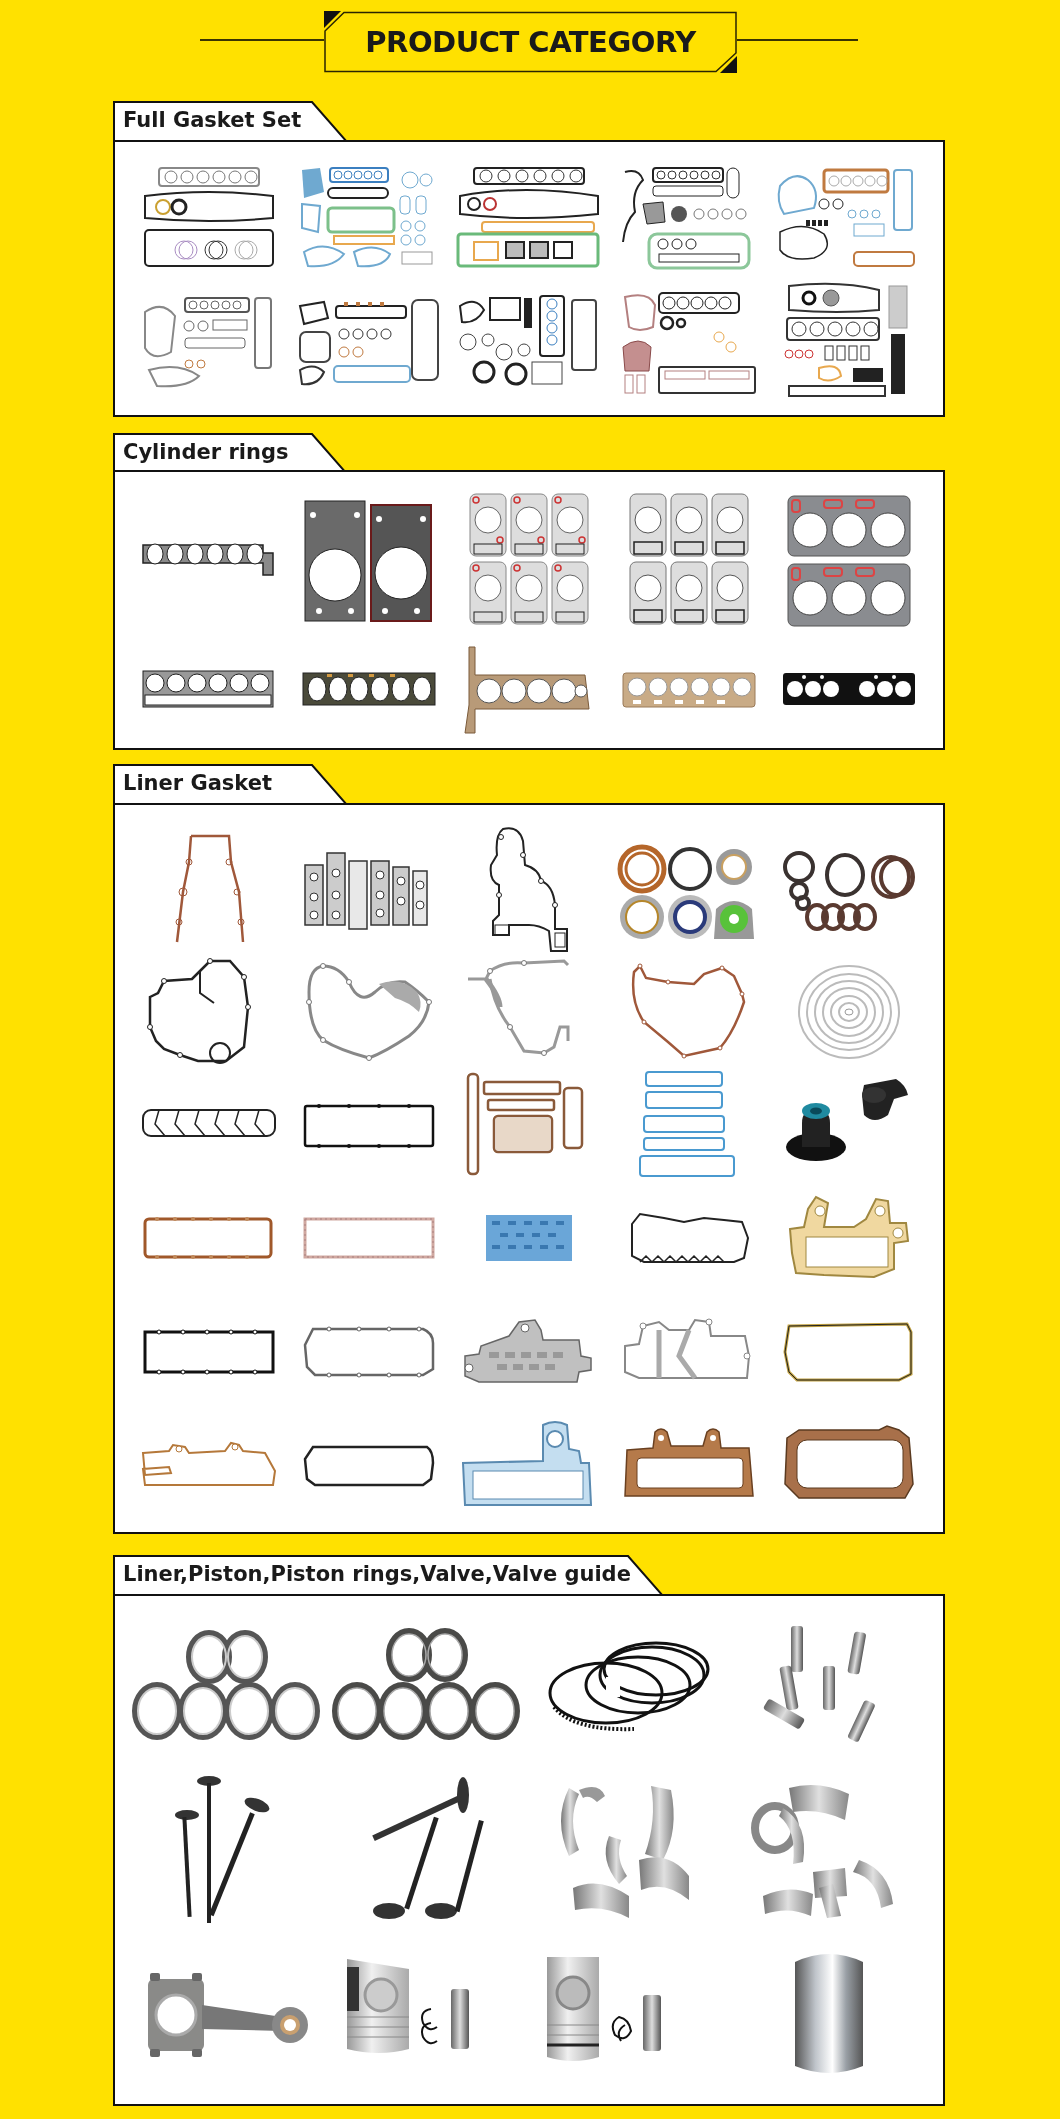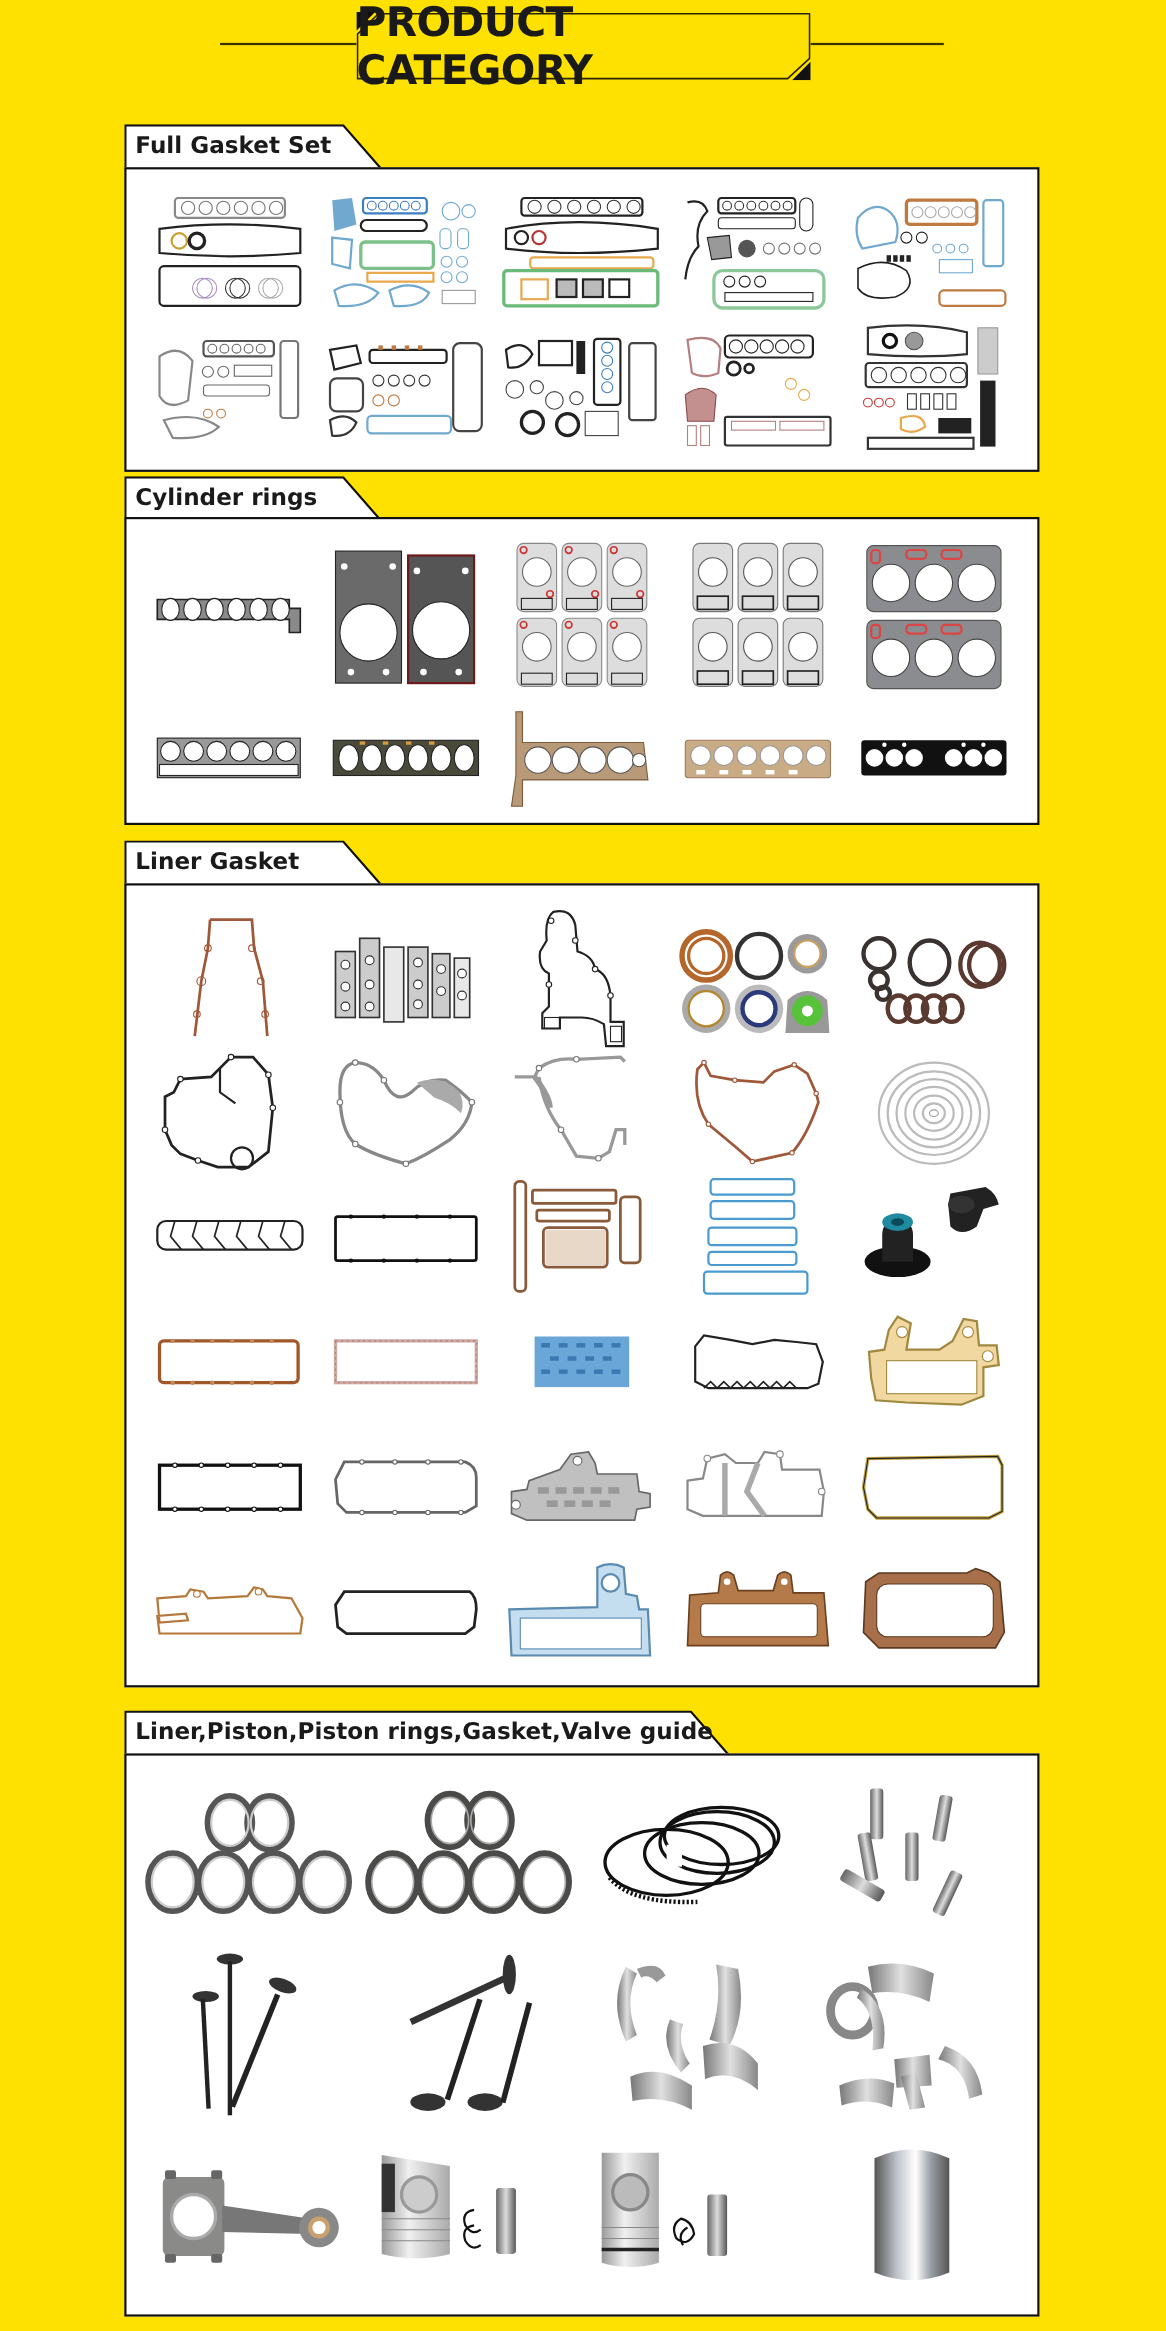--- a/index.html
+++ b/index.html
@@ -10,21 +10,21 @@
   }
   .hdr-line { position: absolute; top: 39px; height: 2px; background: #3a3300; }
   .hdr-box {
     position: absolute; left: 324px; top: 11px; width: 413px; height: 62px;
   }
   .hdr-box svg { position: absolute; left: 0; top: 0; }
   .hdr-title {
     position: absolute; left: 0; top: 0; width: 100%; height: 100%;
     display: flex; align-items: center; justify-content: center;
     font-family: "DejaVu Sans", sans-serif; font-weight: bold;
-    font-size: 37px; letter-spacing: -0.5px; color: #1a1a1a; border-radius: 23px;
+    font-size: 29px; letter-spacing: -0.5px; color: #1a1a1a; border-radius: 23px;
   }
   .section { position: absolute; left: 113px; width: 832px; }
   .tab {
     position: absolute; left: 0; top: 0; height: 41px;
   }
   .tab svg { position: absolute; left: 0; top: 0; }
   .tab-label {
     position: absolute; left: 10px; top: 7px;
     font-family: "DejaVu Sans", sans-serif; font-weight: bold;
     font-size: 21px; color: #1a1a1a; white-space: nowrap;
@@ -46,21 +46,21 @@
 <div class="hdr-line" style="left:737px;width:121px;"></div>
 <div class="hdr-box">
   <svg width="413" height="62" viewBox="0 0 413 62">
     <polygon points="20,1.5 412,1.5 412,42 392,60.5 1,60.5 1,20" fill="none" stroke="#2a2400" stroke-width="1.5"></polygon>
     <polygon points="0,0 17,0 0,17" fill="#111"></polygon>
     <polygon points="413,45 413,62 396,62" fill="#111"></polygon>
   </svg>
   <div class="hdr-title">PRODUCT CATEGORY</div>
 </div>
 
-<div class="section" style="top:101px;height:316px;margin-top:12px;">
+<div class="section" style="top:101px;height:316px;">
   <div class="tab">
     <svg width="240" height="41">
       <polygon points="1,1 199,1 234,41 1,41" fill="#fff" stroke="#111" stroke-width="2"></polygon>
     </svg>
     <div class="tab-label">Full Gasket Set</div>
   </div>
   <div class="panel" style="top:39px;height:273px;">
     <div class="grid" style="top:12px;bottom:10px;grid-template-columns:repeat(5,1fr);grid-template-rows:repeat(2,1fr);">
 
       <div class="cell" title="Full gasket set 1">
@@ -971,21 +971,21 @@
       </div>
     </div>
   </div>
 </div>
 
 <div class="section" style="top:1555px;height:551px;">
   <div class="tab">
     <svg width="560" height="41">
       <polygon points="1,1 515,1 550,41 1,41" fill="#fff" stroke="#111" stroke-width="2"></polygon>
     </svg>
-    <div class="tab-label">Liner,Piston,Piston rings,Gasket,Valve guide</div>
+    <div class="tab-label">Liner,Piston,Piston rings,Valve,Valve guide</div>
   </div>
   <div class="panel" style="top:39px;height:508px;">
     <div class="grid" style="top:10px;bottom:10px;grid-template-columns:repeat(4,1fr);grid-template-rows:repeat(3,1fr);">
       <div class="cell" title="Valve seat rings">
         <svg width="200" height="120">
             <g fill="none" stroke="#555" stroke-width="6">
               <ellipse cx="80" cy="30" rx="20" ry="24"></ellipse>
               <ellipse cx="116" cy="30" rx="20" ry="24"></ellipse>
               <ellipse cx="28" cy="84" rx="22" ry="26"></ellipse>
               <ellipse cx="74" cy="84" rx="22" ry="26"></ellipse>

